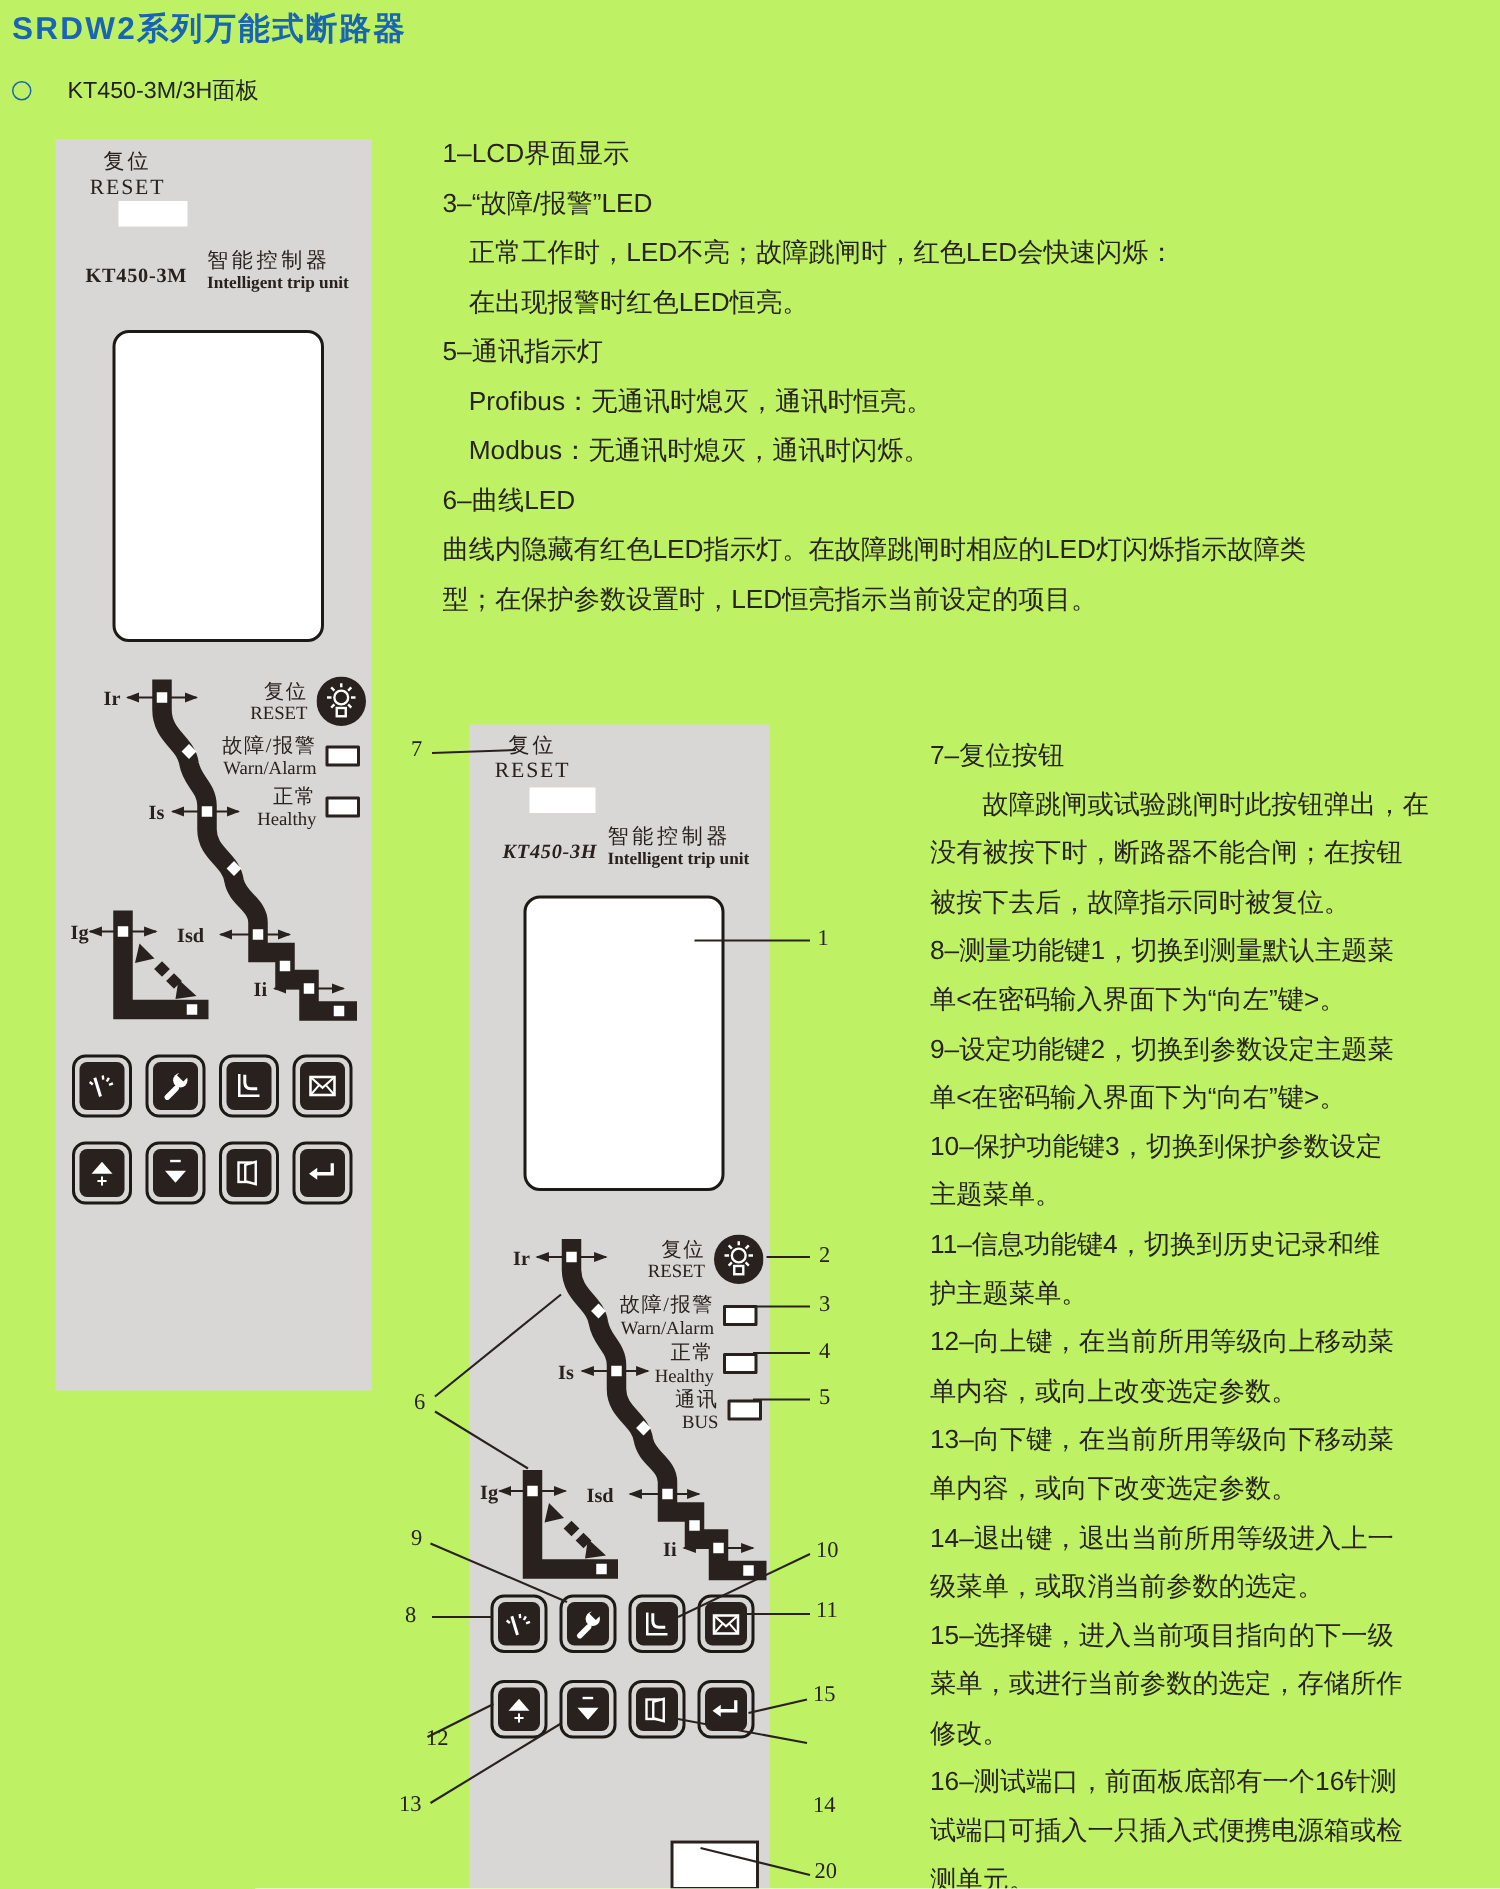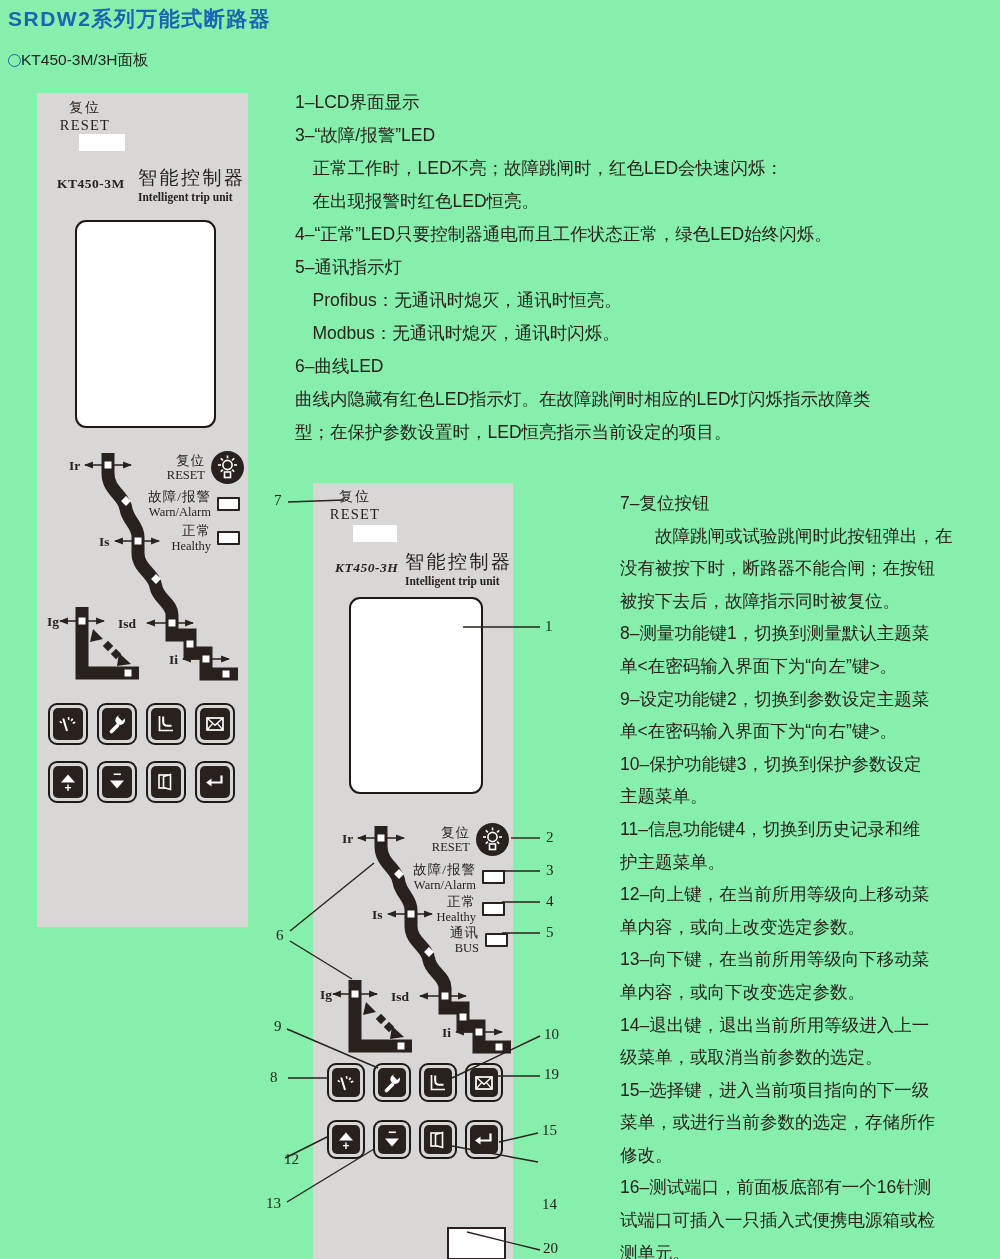--- a/index.html
+++ b/index.html
@@ -1,35 +1,35 @@
 <!DOCTYPE html>
 <html><head>
 <meta charset="utf-8">
 <style>
   html,body{margin:0;padding:0;background:#fff;}
-  #page{position:relative;width:1000px;height:1259px;background:#86efac;overflow:hidden;
+  #page{position:relative;width:1000px;height:1259px;background:#bef264;overflow:hidden;
         font-family:"Liberation Sans",sans-serif;color:#29221e;}
   .abs{position:absolute;}
 
   
   .page-title{left:8px;top:5px;font-size:21px;font-weight:bold;color:#1a64b4;letter-spacing:1.5px;}
-  .subtitle-row{left:8px;top:50px;display:flex;align-items:center;gap:0;font-size:15.5px;color:#222;}
+  .subtitle-row{left:8px;top:50px;display:flex;align-items:center;gap:24px;font-size:15.5px;color:#222;}
   .bullet{width:11px;height:11px;border:1.6px solid #1a64b4;border-radius:50%;display:inline-block;}
 
   
   .panel{background:#d8d7d5;}
   #p3m{left:37px;top:93px;width:211px;height:834px;}
   #p3h{left:313px;top:483px;width:200px;height:776px;}
   .reset-head{text-align:center;font-family:"Liberation Serif",serif;color:#29211d;}
   .reset-cn{font-size:14px;letter-spacing:2px;}
   .reset-en{font-size:14.5px;letter-spacing:1.2px;}
   .reset-slot{background:#fff;}
   .model{font-family:"Liberation Serif",serif;font-weight:bold;font-size:13.5px;letter-spacing:.5px;color:#29211d;}
   .ctrl{font-family:"Liberation Serif",serif;color:#29211d;}
-  .ctrl-cn{font-size:19px;letter-spacing:2.5px;font-family:Liberation Serif, serif;}
+  .ctrl-cn{font-size:14px;letter-spacing:2.5px;font-family:Liberation Serif, serif;}
   .ctrl-en{font-size:11.5px;font-weight:bold;}
   .lcd{background:#fff;border:2.5px solid #1d1914;border-radius:11px;}
 
   
   .ind-row{display:flex;align-items:center;gap:6px;}
   .ind-lbl{text-align:right;font-family:"Liberation Serif",serif;color:#29211d;line-height:1.15;}
   .ind-cn{font-size:13.5px;letter-spacing:1px;}
   .ind-en{font-size:12.5px;}
   .led{width:19px;height:10px;background:#fff;border:2.5px solid #29211d;border-radius:1px;}
   .lamp{width:33px;height:33px;}
@@ -390,21 +390,20 @@
 
     <div class="abs test-port" style="left:134px;top:744px;width:55px;height:29px;"></div>
   </div>
 
   <div class="abs desc desc-upper">
 
   <div class="dline">1–LCD界面显示</div>
       <div class="dline">3–“故障/报警”LED</div>
       <div class="dline">　正常工作时，LED不亮；故障跳闸时，红色LED会快速闪烁：</div>
       <div class="dline">　在出现报警时红色LED恒亮。</div>
-      <div class="dline">4–“正常”LED只要控制器通电而且工作状态正常，绿色LED始终闪烁。</div>
       <div class="dline">5–通讯指示灯</div>
       <div class="dline">　Profibus：无通讯时熄灭，通讯时恒亮。</div>
       <div class="dline">　Modbus：无通讯时熄灭，通讯时闪烁。</div>
       <div class="dline">6–曲线LED</div>
       <div class="dline">曲线内隐藏有红色LED指示灯。在故障跳闸时相应的LED灯闪烁指示故障类</div>
       <div class="dline">型；在保护参数设置时，LED恒亮指示当前设定的项目。</div>
     </div>
   <div class="abs desc desc-lower">
 
   <div class="dline">7–复位按钮</div>
@@ -458,20 +457,20 @@
   <div class="co" style="left:274px;top:492px;">7</div>
   <div class="co" style="left:545px;top:618px;">1</div>
   <div class="co" style="left:546px;top:829px;">2</div>
   <div class="co" style="left:546px;top:862px;">3</div>
   <div class="co" style="left:546px;top:893px;">4</div>
   <div class="co" style="left:546px;top:924px;">5</div>
   <div class="co" style="left:276px;top:927px;">6</div>
   <div class="co" style="left:274px;top:1018px;">9</div>
   <div class="co" style="left:270px;top:1069px;">8</div>
   <div class="co" style="left:544px;top:1026px;">10</div>
-  <div class="co" style="left:544px;top:1066px;">19</div>
+  <div class="co" style="left:544px;top:1066px;">11</div>
   <div class="co" style="left:266px;top:1151px;margin-left:18px;">12</div>
   <div class="co" style="left:266px;top:1195px;">13</div>
   <div class="co" style="left:542px;top:1122px;">15</div>
   <div class="co" style="left:542px;top:1152px;margin-top:44px;">14</div>
   <div class="co" style="left:543px;top:1240px;">20</div>
 
 </div>
 
 </body></html>

